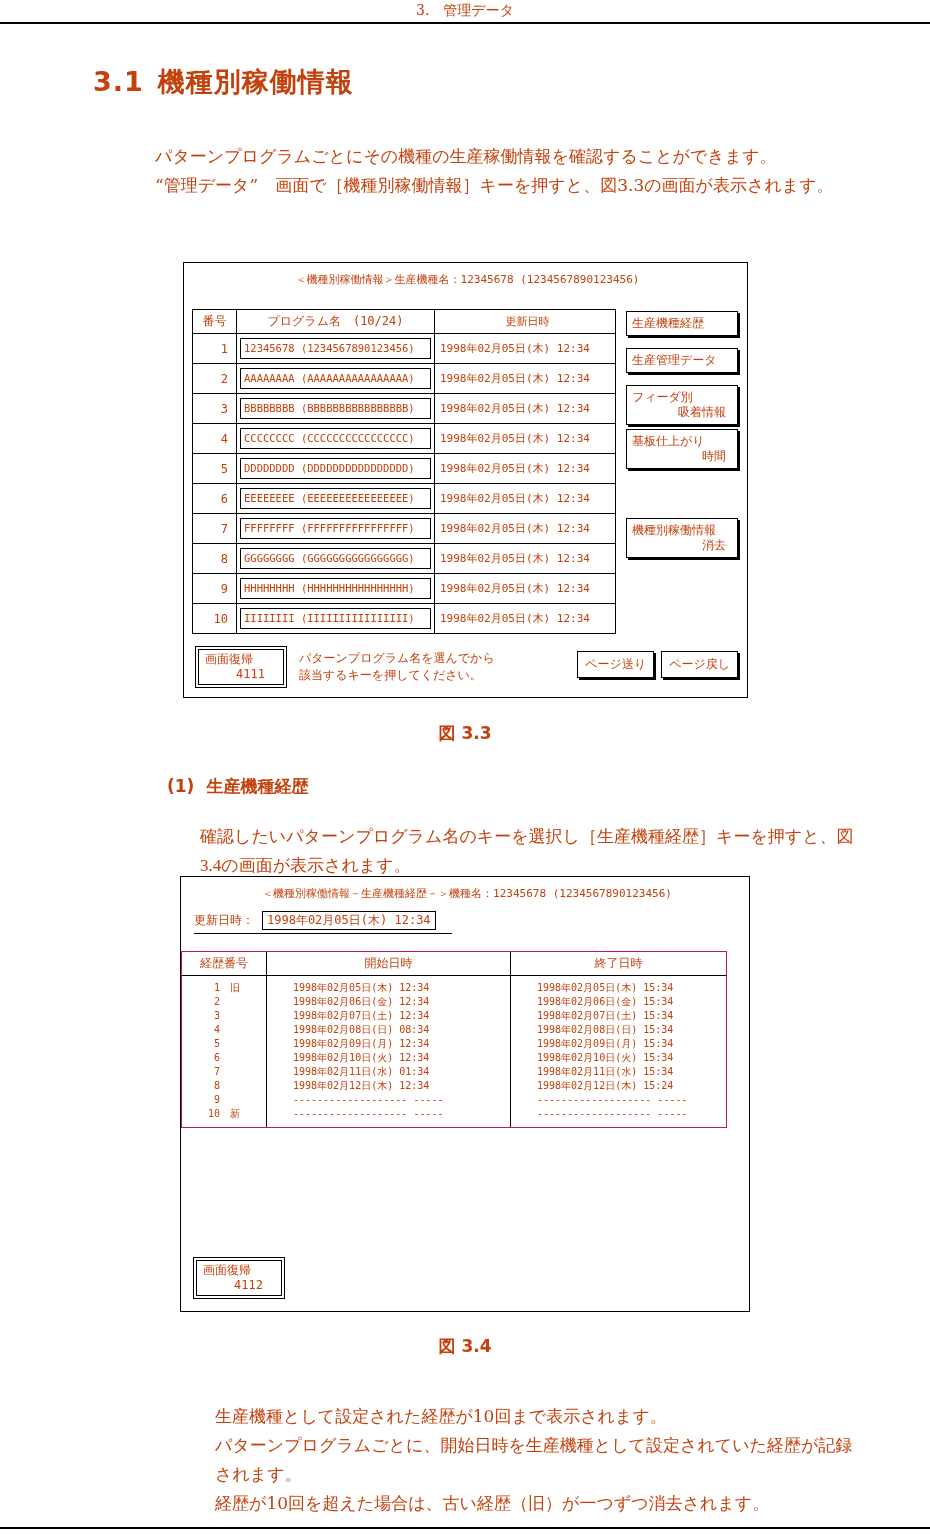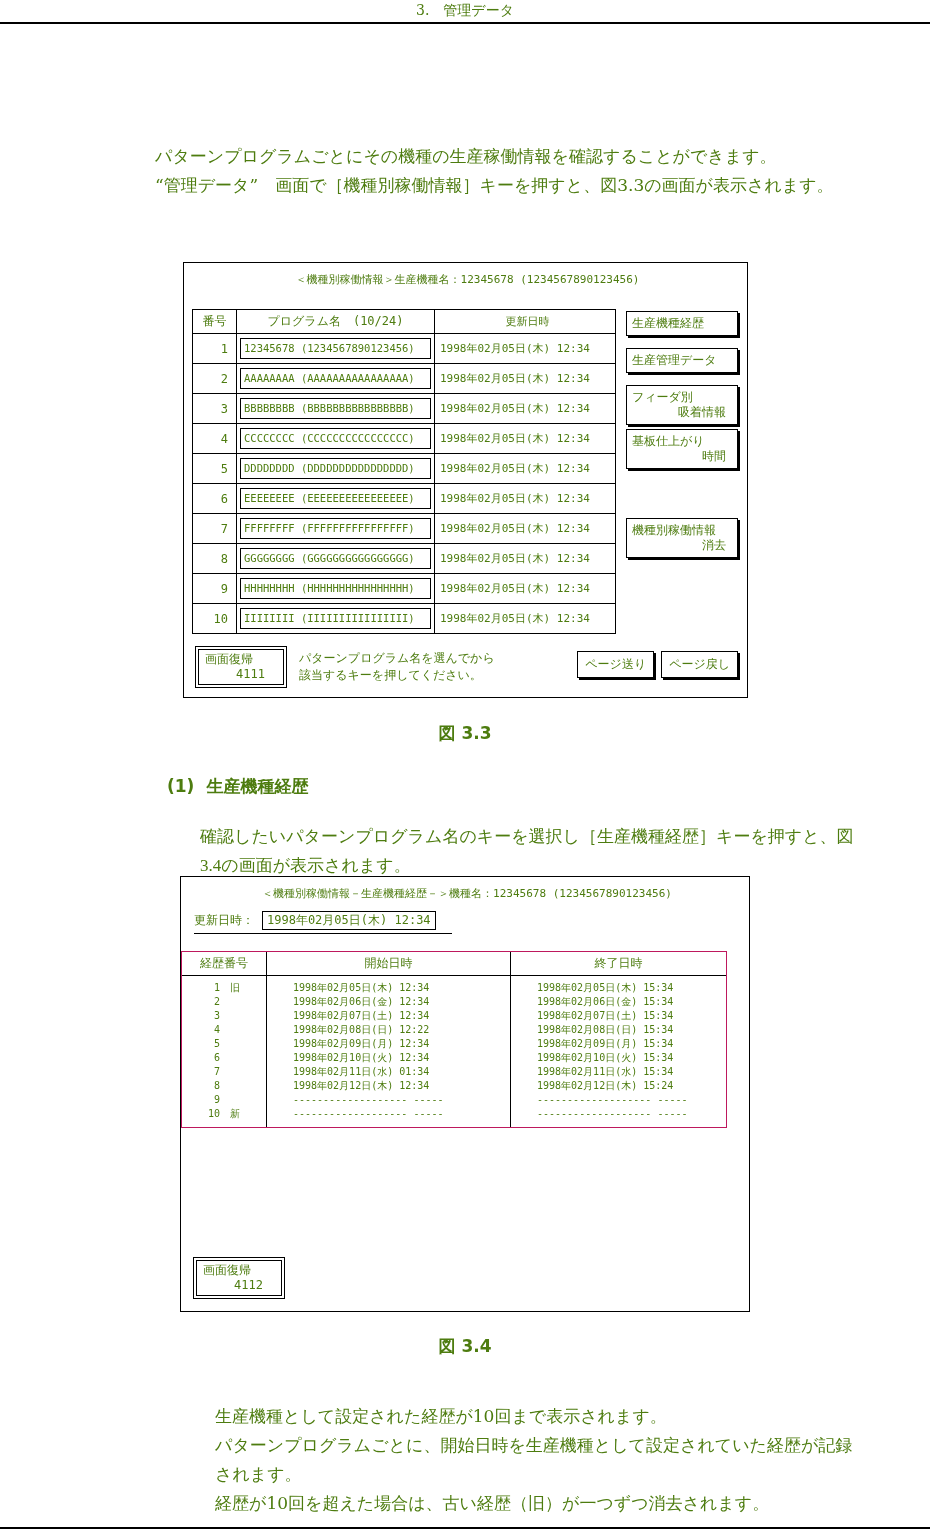--- a/index.html
+++ b/index.html
@@ -1,16 +1,16 @@
 <!DOCTYPE html>
 <html><head>
 <meta charset="utf-8">
 <style>
   html,body{margin:0;padding:0;background:#fff;}
-  .page{position:relative;width:930px;height:1537px;background:#fff;color:#4d7c0f;
+  .page{position:relative;width:930px;height:1537px;background:#fff;color:#c2410c;
         overflow:hidden;font-family:"DejaVu Serif",serif;}
 
   
   .doc-header{position:absolute;top:0;left:0;width:100%;height:22px;
               border-bottom:2px solid #000;text-align:center;font-size:14px;line-height:20px;}
   .bottom-rule{position:absolute;top:1527px;left:0;width:100%;border-top:2px solid #000;height:0;}
 
   .section-title{position:absolute;left:93px;top:46px;font-family:"DejaVu Sans",sans-serif;
                  font-weight:bold;font-size:27px;letter-spacing:1px;}
   .sec-num{margin-right:14px;}
@@ -95,20 +95,21 @@
 </style>
 </head>
 <body>
 
 <div class="page">
 
   <div class="doc-header">
     <span>3.　管理データ</span>
   </div>
 
+  <h1 class="section-title"><span class="sec-num">3.1</span><span>機種別稼働情報</span></h1>
 
   <p class="body-text intro">パターンプログラムごとにその機種の生産稼働情報を確認することができます。
 “管理データ”　画面で［機種別稼働情報］キーを押すと、図3.3の画面が表示されます。</p>
 
   <div class="screen screen1">
     <div class="screen-titlebar">
       <span>＜機種別稼働情報＞</span>
       <span>生産機種名：12345678 (1234567890123456)</span>
     </div>
 
@@ -287,21 +288,21 @@
             <div class="hline"><span class="hno">10</span><span class="htag">新</span></div>
           </div>
         <div class="hcol hcol-start">
 
             <div class="hline">1998年02月05日(木) 12:34</div>
 
             <div class="hline">1998年02月06日(金) 12:34</div>
 
             <div class="hline">1998年02月07日(土) 12:34</div>
 
-            <div class="hline">1998年02月08日(日) 12:22</div>
+            <div class="hline">1998年02月08日(日) 08:34</div>
 
             <div class="hline">1998年02月09日(月) 12:34</div>
 
             <div class="hline">1998年02月10日(火) 12:34</div>
 
             <div class="hline">1998年02月11日(水) 01:34</div>
 
             <div class="hline">1998年02月12日(木) 12:34</div>
 
             <div class="hline">------------------- -----</div>

